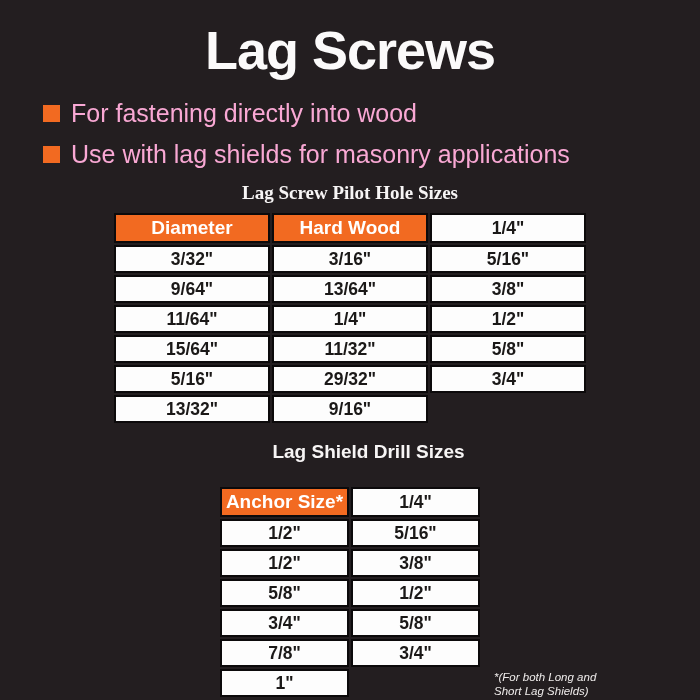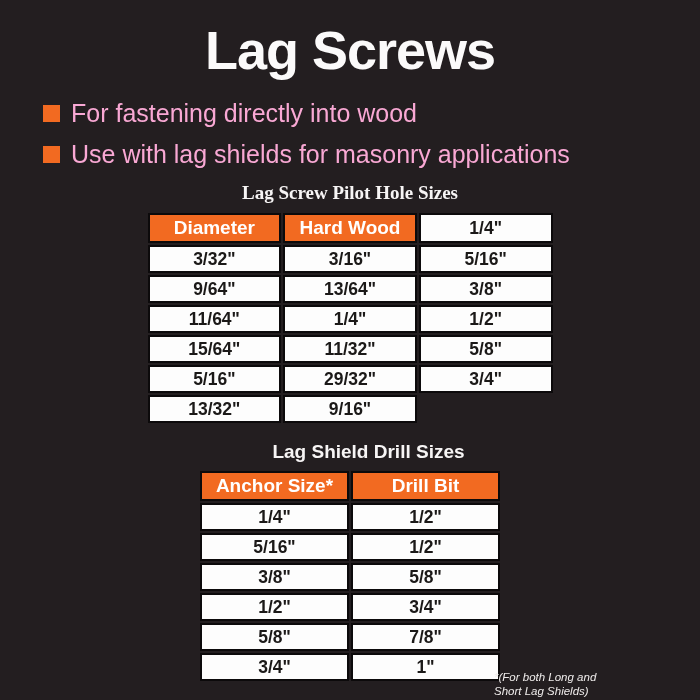--- a/index.html
+++ b/index.html
@@ -49,22 +49,22 @@
     font-size: 19px;
     font-weight: bold;
   }
   .heading-pilot { margin-top: 7px; font-family: Liberation Serif, serif; }
   .heading-shield { margin-top: 18px; padding-left: 37px; }
   .table-grid {
     display: grid;
     gap: 2px;
     margin: 9px auto 0 auto;
   }
-  .table-pilot { width: 405px; }
-  .table-shield { width: 300px; margin-top: 8px; border-radius: 9px; }
+  .table-pilot { width: 472px; }
+  .table-shield { width: 260px; margin-top: 24px; border-radius: 9px; }
   .th {
     background: #f26a21;
     border: 2px solid #0c0a0b;
     color: #ffffff;
     font-weight: bold;
     font-size: 19px;
     display: flex;
     align-items: center;
     justify-content: center;
   }
@@ -125,21 +125,20 @@
     <div class="td">5/16"</div>
     <div class="td">29/32"</div>
     <div class="td">3/4"</div>
     <div class="td">13/32"</div>
     <div class="td">9/16"</div>
   </div>
 
 <div class="table-heading heading-shield">Lag Shield Drill Sizes</div>
 <div class="table-grid table-shield" style="grid-template-columns: repeat(2, 1fr); grid-template-rows: 30px repeat(6, 28px);">
     <div class="th">Anchor Size*</div>
-    <div class="th">Drill Bit</div>
     <div class="td">1/4"</div>
     <div class="td">1/2"</div>
     <div class="td">5/16"</div>
     <div class="td">1/2"</div>
     <div class="td">3/8"</div>
     <div class="td">5/8"</div>
     <div class="td">1/2"</div>
     <div class="td">3/4"</div>
     <div class="td">5/8"</div>
     <div class="td">7/8"</div>

